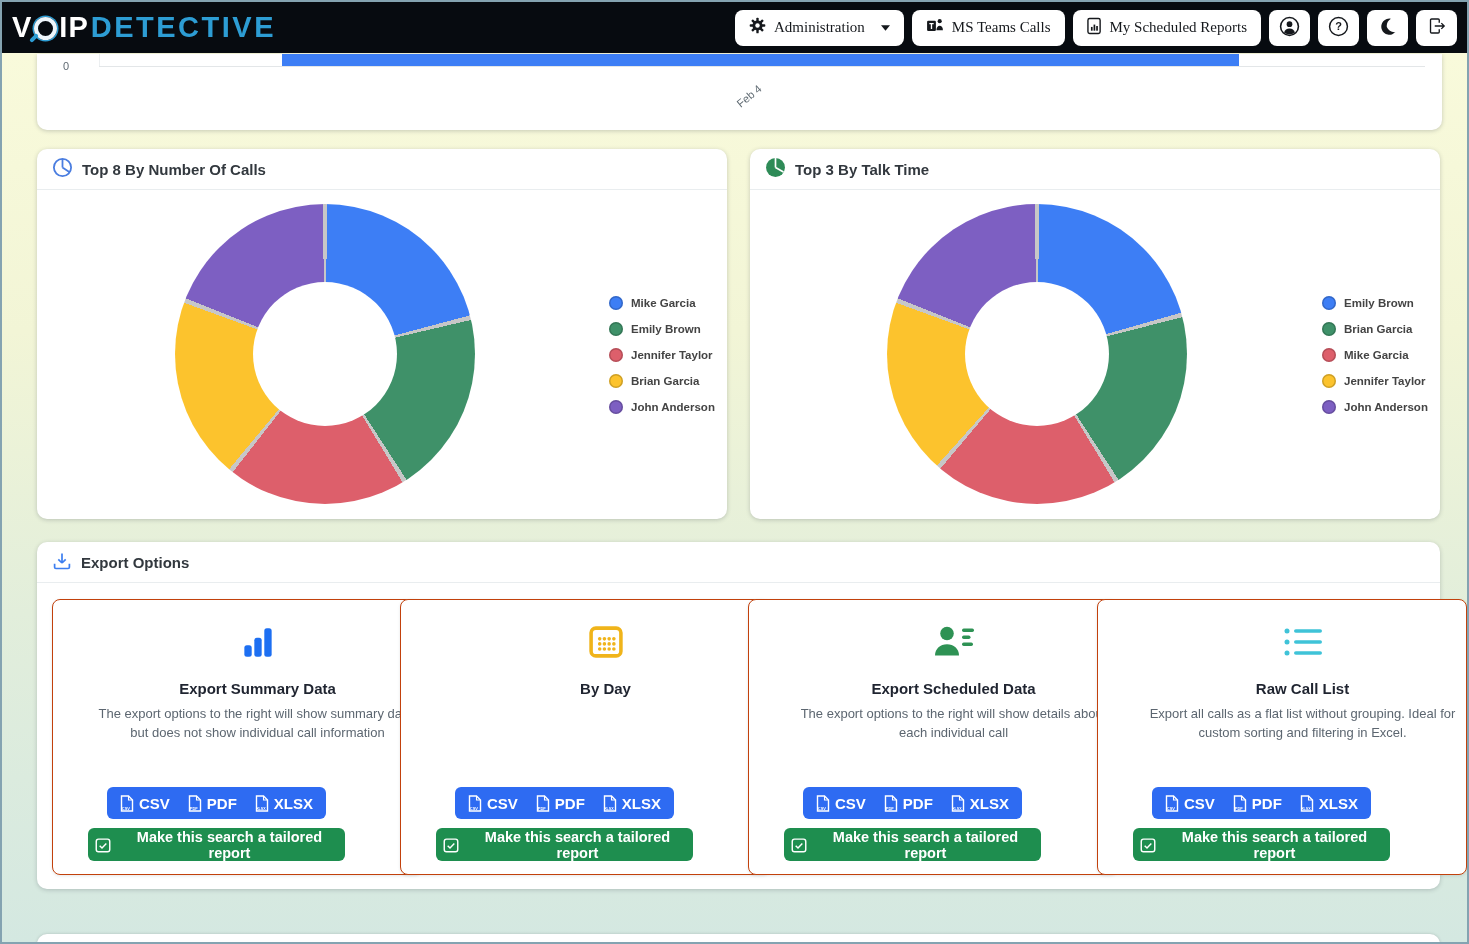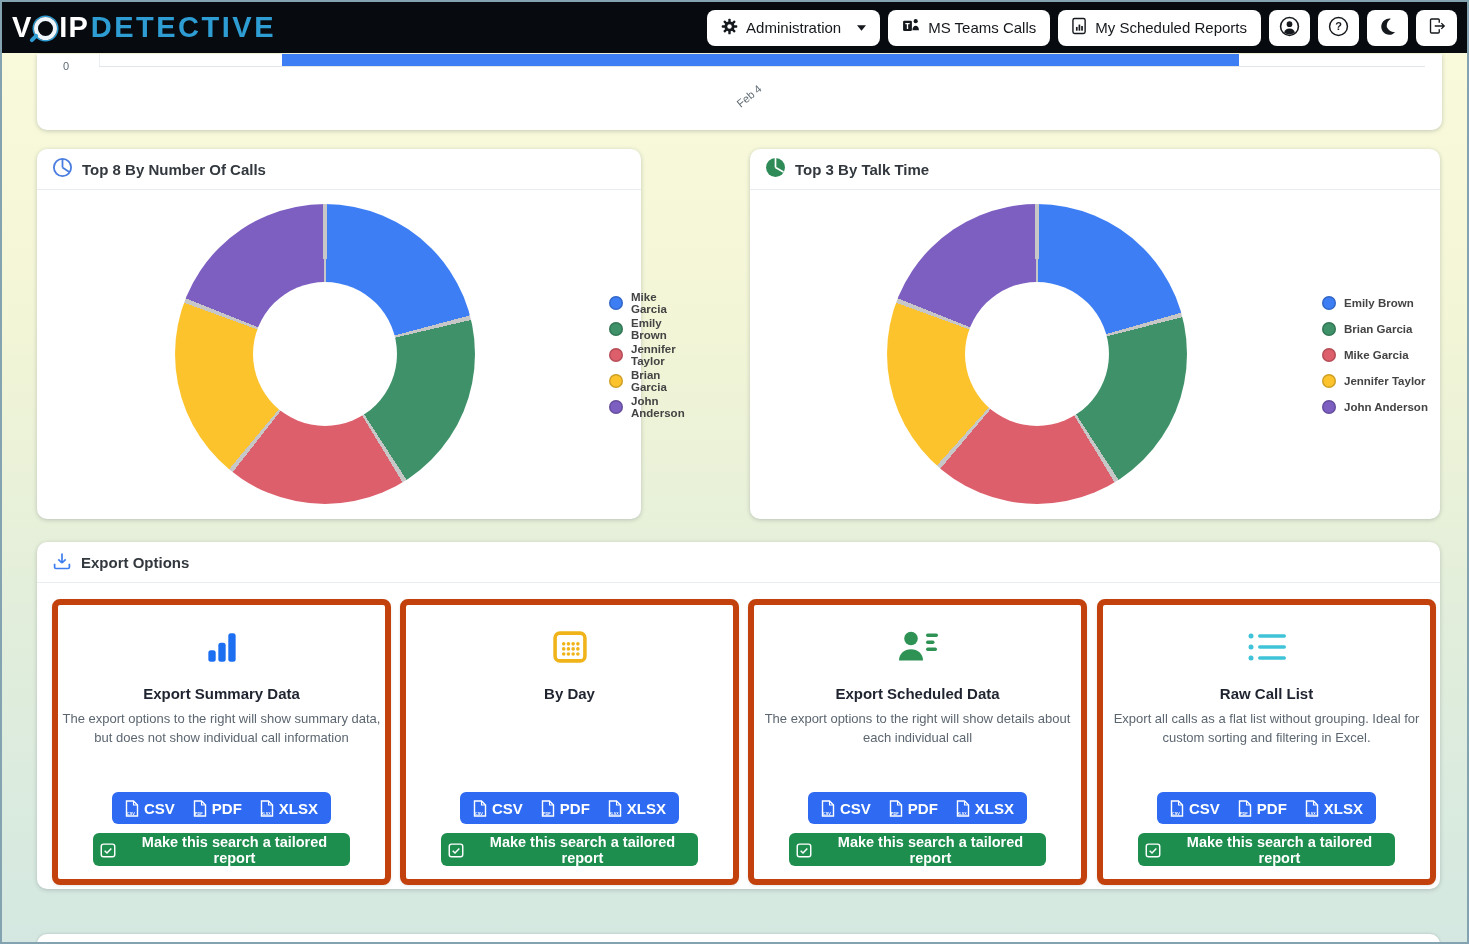--- a/index.html
+++ b/index.html
@@ -9,46 +9,46 @@
     background:linear-gradient(180deg,#fafbdc 0%,#f2f5d6 35%,#e2eedb 65%,#d4e8e1 100%);}
   
   .nav{position:absolute;left:0;top:0;right:0;height:51px;background:#070b10;
     display:flex;align-items:center;padding:0 10px;box-sizing:border-box;}
   .brand{display:flex;align-items:center;margin-right:auto;font-weight:bold;font-size:29px;color:#fff;letter-spacing:1px;}
   .brand .det{color:#2d9dd4;margin-left:2px;letter-spacing:2.5px;}
   .mag{display:inline-block;width:15px;height:15px;border:4px solid #eef6fb;border-radius:50%;position:relative;margin:0 2px;top:1px;box-shadow:0 0 0 1.5px #2d9dd4;}
   .mag::before{content:"";position:absolute;width:4px;height:10px;background:#2d9dd4;border-radius:2px;transform:rotate(45deg);left:-6px;bottom:-7px;}
   .navbtns{display:flex;align-items:center;gap:8px;}
   .nav-btn{display:flex;align-items:center;gap:8px;height:36px;padding:0 14px;background:#fff;border:none;
-    border-radius:8px;font-family:Liberation Sans, sans-serif;font-size:15px;color:#15181c;cursor:pointer;white-space:nowrap;}
+    border-radius:8px;font-family:Liberation Serif, serif;font-size:15px;color:#15181c;cursor:pointer;white-space:nowrap;}
   .nav-iconbtn{width:41px;height:36px;background:#fff;border:none;border-radius:8px;display:flex;align-items:center;justify-content:center;cursor:pointer;}
   
   .card{position:absolute;background:#fff;border-radius:10px;box-shadow:0 1px 4px rgba(50,60,70,.25);}
   .card-header{height:40px;border-bottom:1px solid #e9edef;display:flex;align-items:center;gap:9px;padding:0 15px;
     font-size:15px;font-weight:bold;color:#32383e;}
   
   .topchart{left:35px;top:52px;width:1405px;height:76px;border-radius:0 0 10px 10px;}
   .topchart .ytick{position:absolute;left:14px;top:6px;width:18px;text-align:right;font-size:11px;color:#5f6a72;}
   .topchart .axis{position:absolute;left:62px;width:1326px;top:12px;border-top:1px solid #e3e6e8;}
   .topchart .yaxis{position:absolute;left:62px;top:0;height:12px;border-left:1px solid #eceff1;}
   .topchart .bar{position:absolute;left:245px;top:0;width:957px;height:12px;}
   .topchart .xlabel{position:absolute;left:698px;top:36px;font-size:11px;color:#5f6a72;transform:rotate(-40deg);}
   
-  .panel-left{left:35px;top:147px;width:604px;height:370px;}
+  .panel-left{left:35px;top:147px;width:690px;height:370px;}
   .panel-right{left:748px;top:147px;width:690px;height:370px;}
   .donut{position:absolute;left:138px;top:55px;width:300px;height:300px;border-radius:50%;}
   .donut .hole{position:absolute;inset:26%;background:#fff;border-radius:50%;}
   .legend{position:absolute;left:572px;top:141px;display:flex;flex-direction:column;}
   .legend-item{display:flex;align-items:center;gap:8px;height:26px;cursor:pointer;font-weight:bold;}
   .swatch{width:14px;height:14px;border-radius:50%;box-shadow:inset 0 0 0 1.5px rgba(0,0,0,.18);flex:0 0 auto;}
   .legend-label{font-size:11.5px;color:#444;}
   
   .export-card{left:35px;top:540px;width:1403px;height:347px;}
-  .ecard{position:absolute;top:57px;width:327px;height:274px;background:#fff;border:6px solid #c2410c;border-radius:8px;
-    box-shadow:0 1px 3px rgba(60,64,67,.12);text-align:center;}
+  .ecard{position:absolute;top:57px;width:327px;height:274px;background:#fff;border:1px solid #c2410c;border-radius:8px;
+    box-shadow:0 1px 3px rgba(60,64,67,.12);text-align:center;padding-left:41px;}
   .ecard .eicon{margin-top:20px;height:44px;display:flex;align-items:center;justify-content:center;}
   .ecard h3{margin:16px 10px 0;font-size:15px;color:#1f2430;}
   .ecard p{margin:7px 1px 0;font-size:13px;line-height:19px;color:#5c6670;}
   .fmtbar{position:absolute;left:54px;top:187px;width:219px;height:32px;background:#2e6bf2;border-radius:6px;
     display:flex;align-items:center;justify-content:space-between;padding:0 13px;box-sizing:border-box;}
   .fmt{display:flex;align-items:flex-end;gap:5px;background:transparent;border:none;color:#fff;
     font-family:inherit;font-size:15px;font-weight:bold;cursor:pointer;padding:0;}
   .tailored{position:absolute;left:35px;top:228px;width:257px;height:33px;background:#1e8e4f;border:none;border-radius:6px;
     display:flex;align-items:center;justify-content:center;gap:8px;color:#fff;font-family:inherit;font-size:14.5px;font-weight:bold;cursor:pointer;}
   .nextcard{left:35px;top:932px;width:1403px;height:12px;border-radius:10px 10px 0 0;box-shadow:0 0 3px rgba(60,64,67,.25);}

